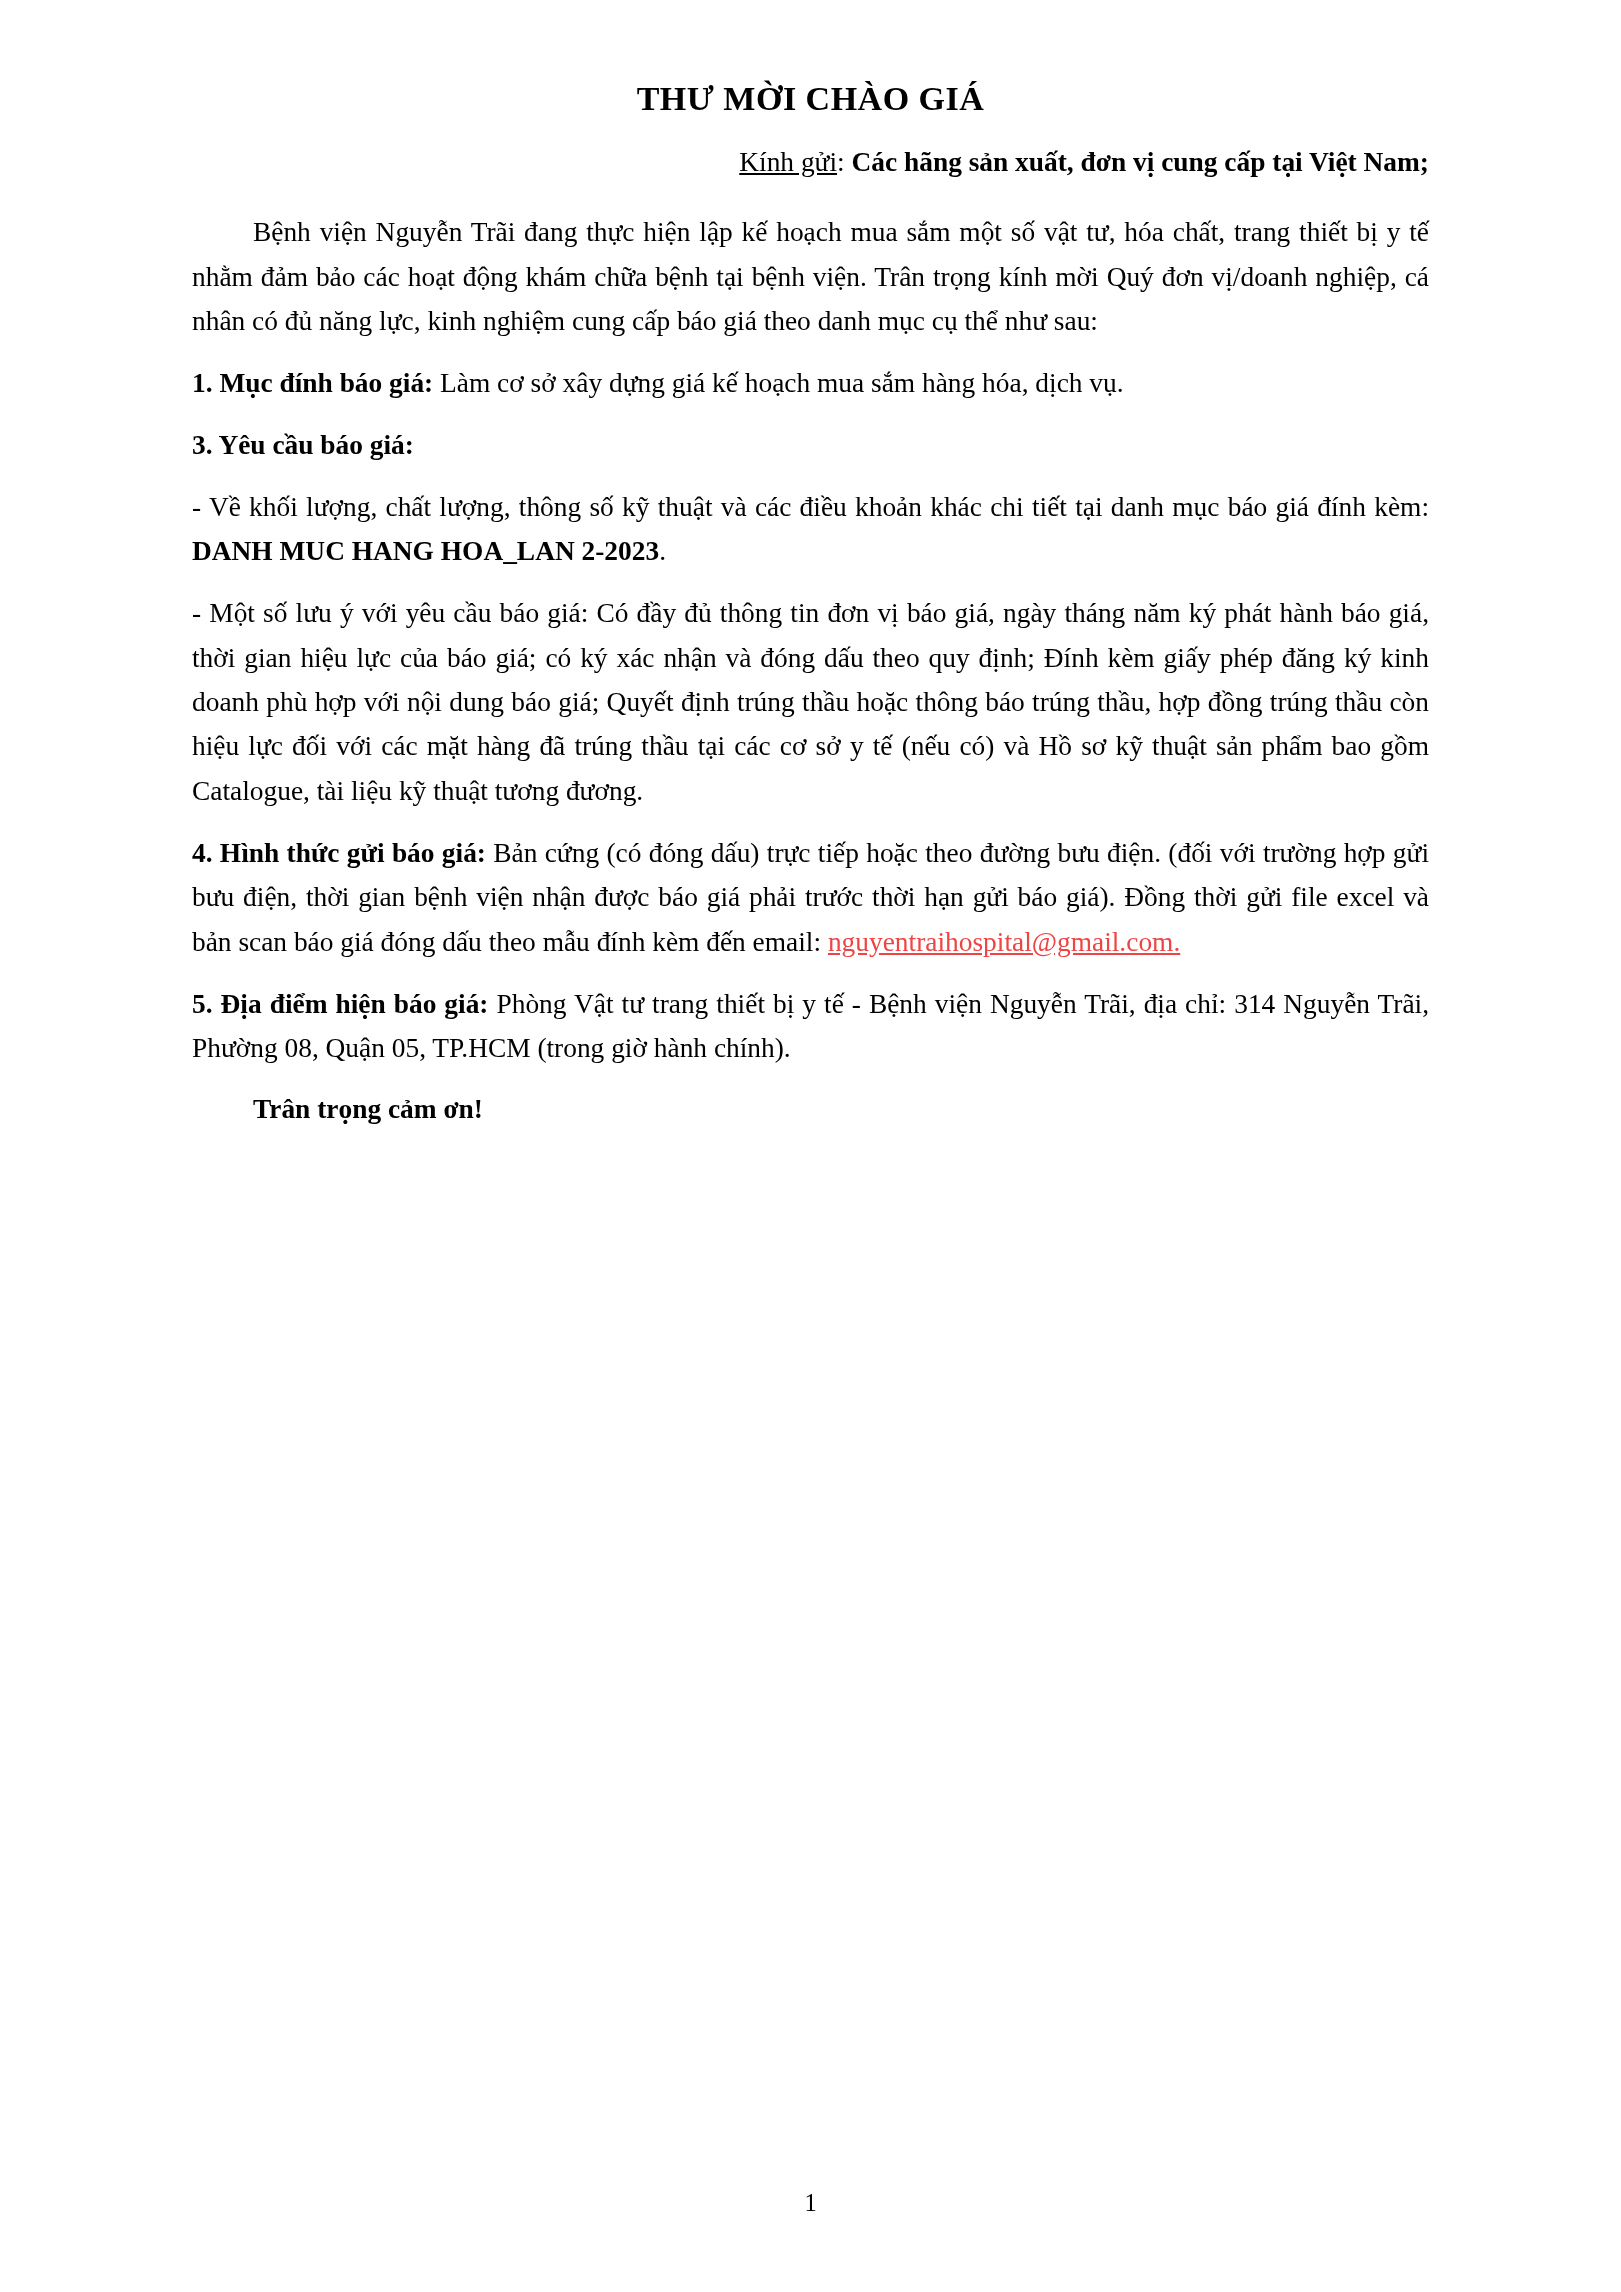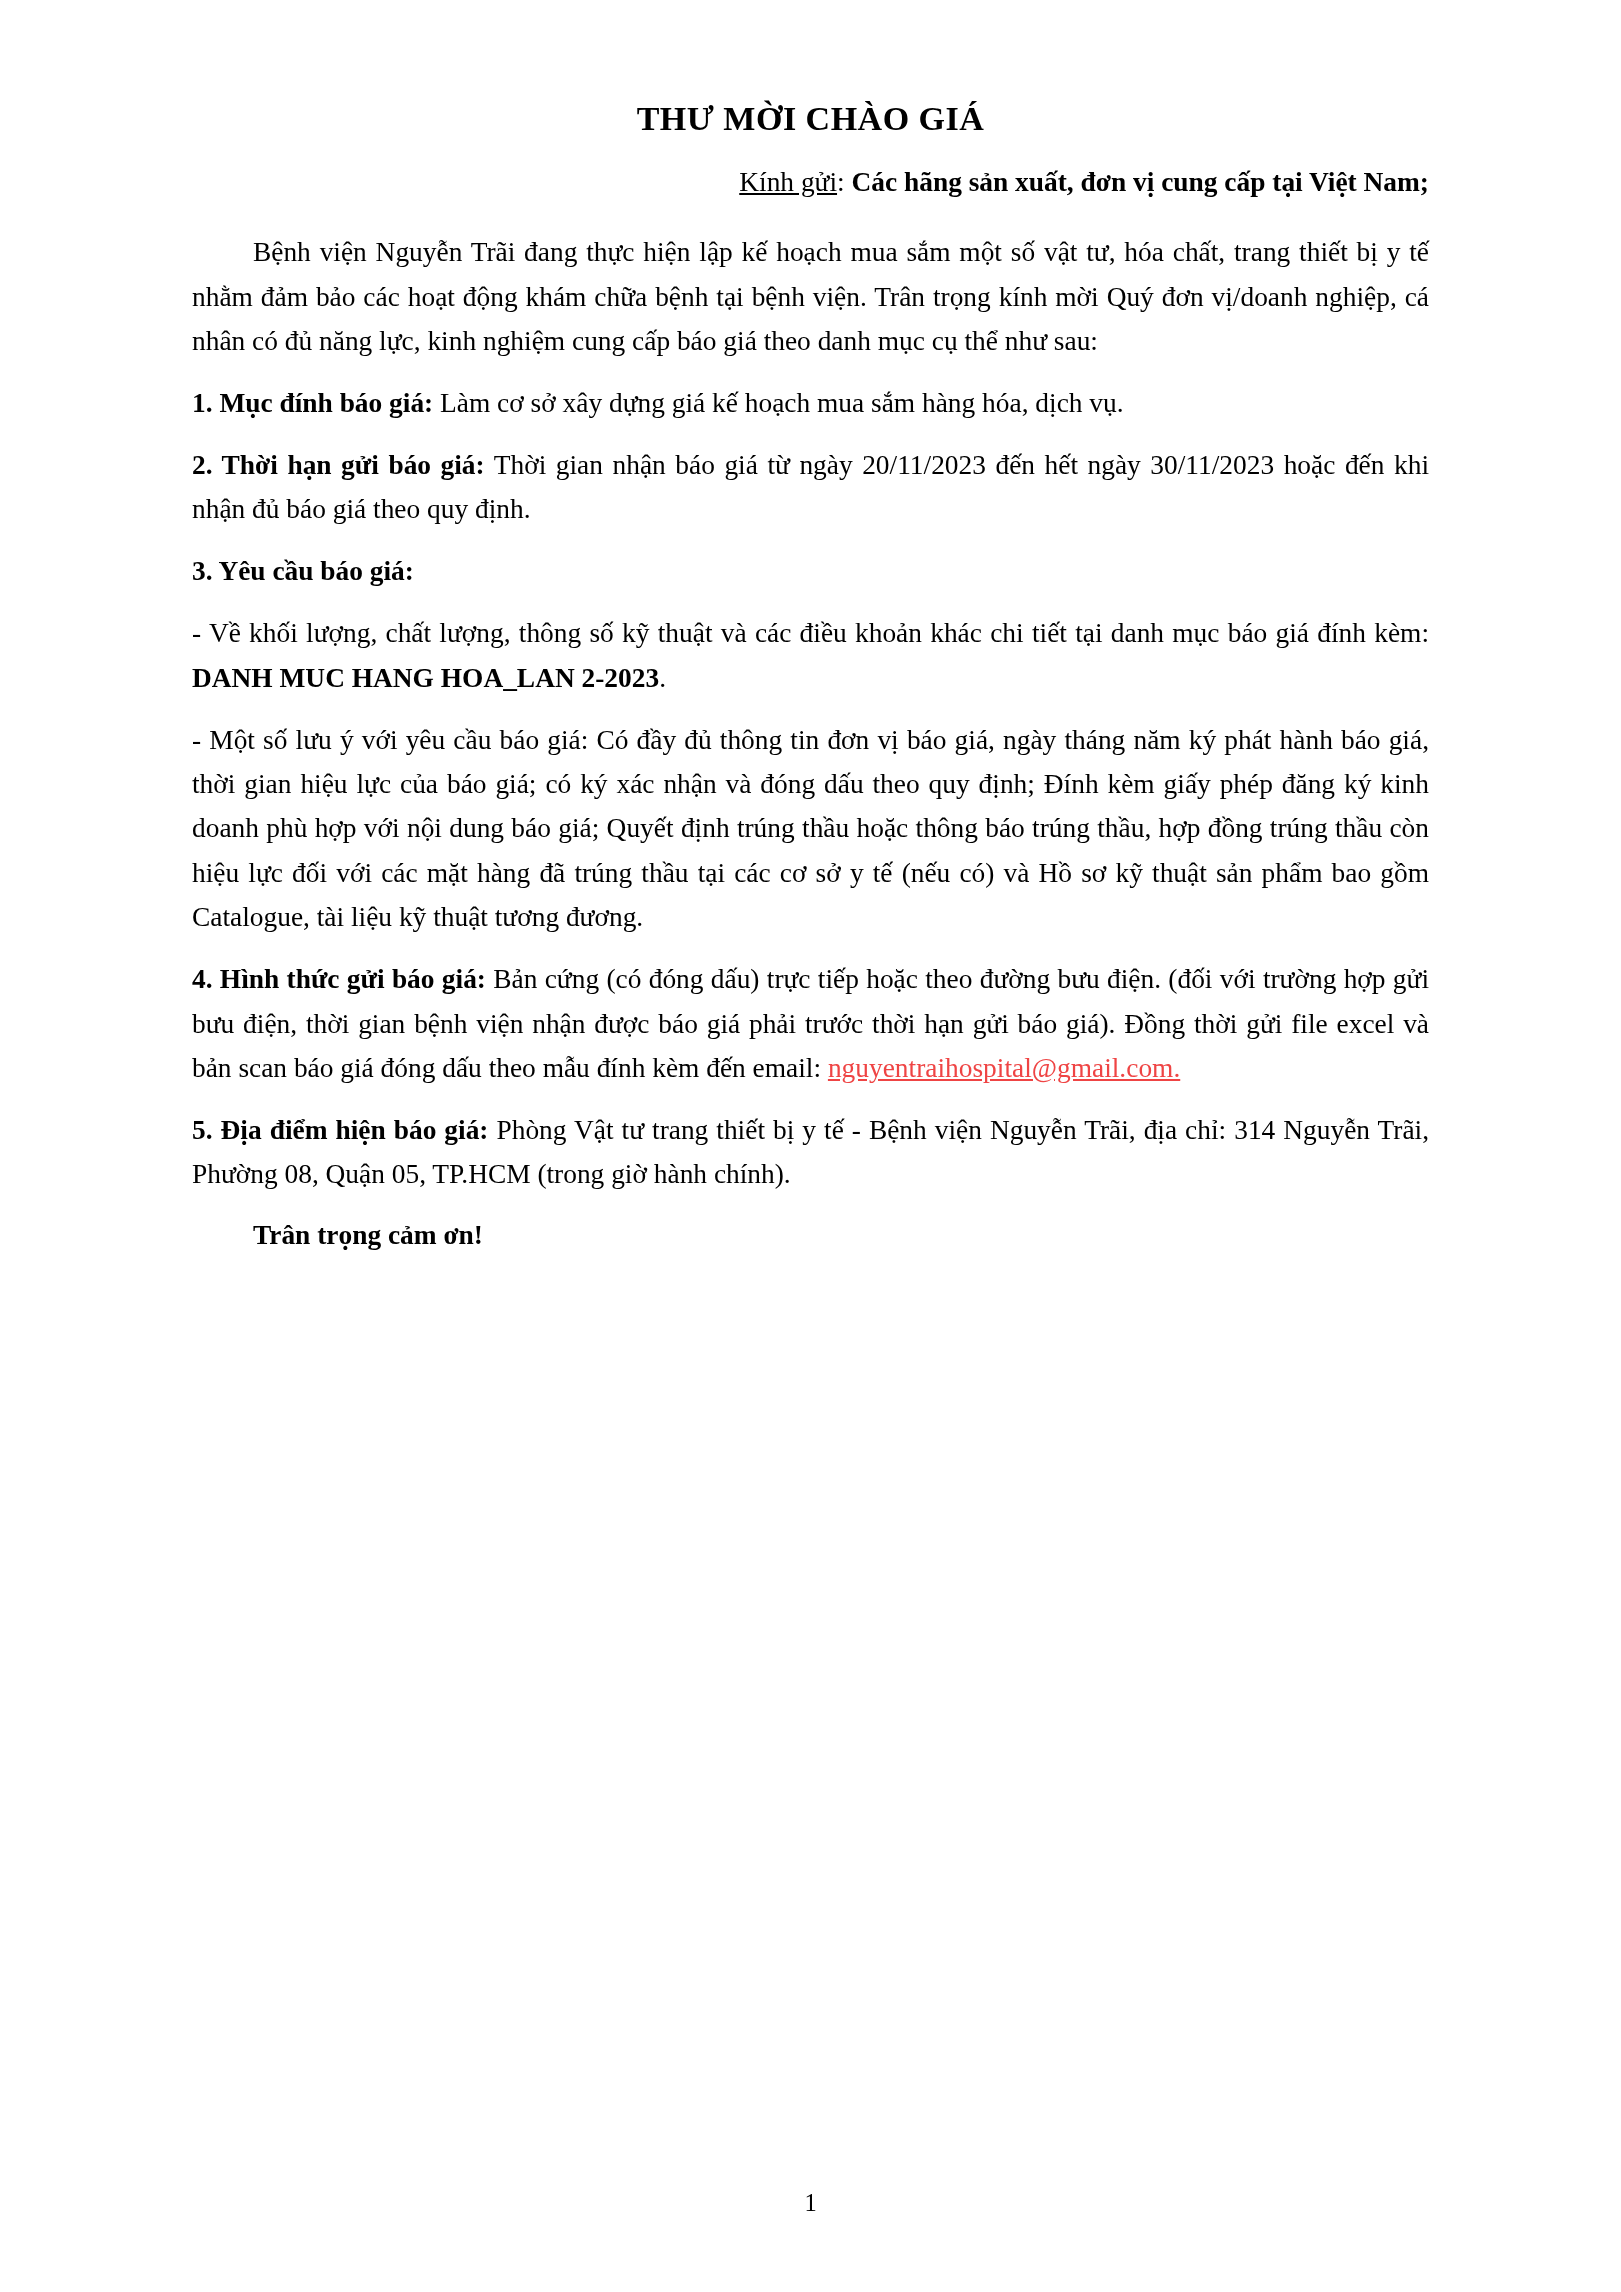--- a/index.html
+++ b/index.html
@@ -12,21 +12,21 @@
     height: 2293px;
     font-family: "Liberation Serif", "DejaVu Serif", serif;
     color: #000000;
     position: relative;
     overflow: hidden;
   }
   .page {
     box-sizing: border-box;
     width: 1621px;
     height: 2293px;
-    padding: 97px 192px 59px 192px;
+    padding: 77px 192px 59px 192px;
     position: relative;
     border-radius: 21px;
   }
   .doc-title {
     text-align: center;
     font-size: 34px;
     font-weight: bold;
     letter-spacing: 0.5px;
     margin: 0 0 21.6px 0;
     line-height: 1.3;
@@ -85,21 +85,20 @@
   <h1 class="doc-title">THƯ MỜI CHÀO GIÁ</h1>
 
   <div class="recipient-line">
     <span class="label">Kính gửi</span><span>: </span><span class="value">Các hãng sản xuất, đơn vị cung cấp tại Việt Nam;</span>
   </div>
 
   <p class="body-text indent">Bệnh viện Nguyễn Trãi đang thực hiện lập kế hoạch mua sắm một số vật tư, hóa chất, trang thiết bị y tế nhằm đảm bảo các hoạt động khám chữa bệnh tại bệnh viện. Trân trọng kính mời Quý đơn vị/doanh nghiệp, cá nhân có đủ năng lực, kinh nghiệm cung cấp báo giá theo danh mục cụ thể như sau:</p>
 
   <p class="body-text"><span class="b">1. </span><span class="b">Mục đính báo giá:</span><span> Làm cơ sở xây dựng giá kế hoạch mua sắm hàng hóa, dịch vụ.</span></p>
 
-  <p class="body-text"><span class="b">2. </span><span class="b">Thời hạn gửi báo giá:</span><span> Thời gian nhận báo giá từ ngày 20/11/2023 đến hết ngày 30/11/2023 hoặc đến khi nhận đủ báo giá theo quy định.</span></p>
 
   <p class="body-text"><span class="b">3. </span><span class="b">Yêu cầu báo giá:</span><span></span></p>
 
 
   <p class="body-text"><span>- Về khối lượng, chất lượng, thông số kỹ thuật và các điều khoản khác chi tiết tại danh mục báo giá đính kèm: </span><span class="b">DANH MUC HANG HOA_LAN 2-2023</span><span>.</span></p>
 
   <p class="body-text">- Một số lưu ý với yêu cầu báo giá: Có đầy đủ thông tin đơn vị báo giá, ngày tháng năm ký phát hành báo giá, thời gian hiệu lực của báo giá; có ký xác nhận và đóng dấu theo quy định; Đính kèm giấy phép đăng ký kinh doanh phù hợp với nội dung báo giá; Quyết định trúng thầu hoặc thông báo trúng thầu, hợp đồng trúng thầu còn hiệu lực đối với các mặt hàng đã trúng thầu tại các cơ sở y tế (nếu có) và Hồ sơ kỹ thuật sản phẩm bao gồm Catalogue, tài liệu kỹ thuật tương đương.</p>
 
   <p class="body-text"><span class="b">4. </span><span class="b">Hình thức gửi báo giá:</span><span> Bản cứng (có đóng dấu) trực tiếp hoặc theo đường bưu điện. (đối với trường hợp gửi bưu điện, thời gian bệnh viện nhận được báo giá phải trước thời hạn gửi báo giá). Đồng thời gửi file excel và bản scan báo giá đóng dấu theo mẫu đính kèm đến email: </span><a class="link" href="#">nguyentraihospital@gmail.com.</a></p>
 

